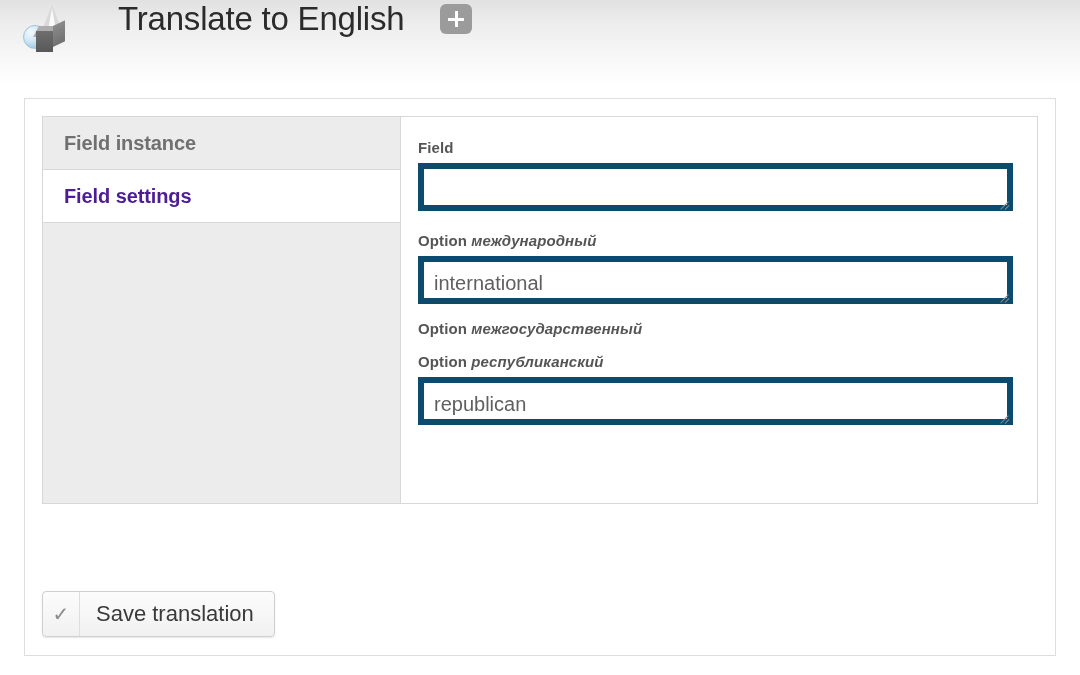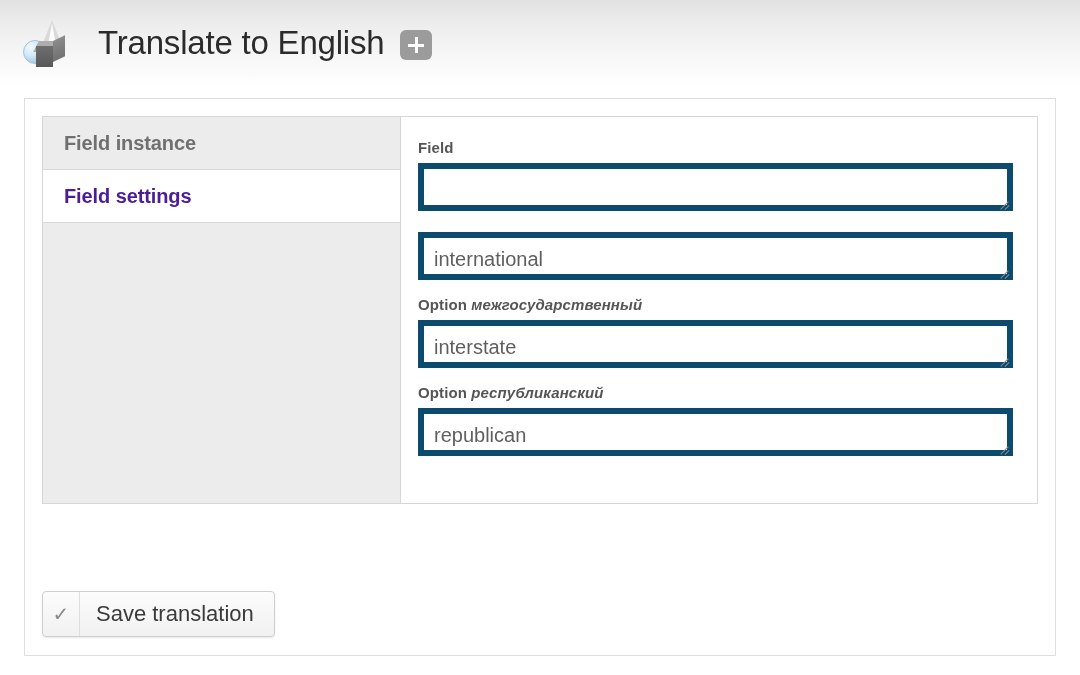--- a/index.html
+++ b/index.html
@@ -25,22 +25,22 @@
     width: 1080px; height: 86px;
     background: linear-gradient(to bottom, #e1e1e1 0%, #ededed 28%, #f7f7f7 66%, #ffffff 100%);
   }
 
   
   .header {
     position: absolute;
     left: 0; top: 0;
     width: 1080px; height: 86px;
     display: flex;
-    align-items: center;
     padding-left: 22px;
+    gap: 20px;
   }
 
   .shapes-icon {
     position: relative;
     width: 54px; height: 52px;
     flex: 0 0 auto;
     margin-top: 4px;
   }
   .shapes-icon .sphere {
     position: absolute;
@@ -310,41 +310,38 @@
         <div class="ta-wrap">
           <textarea class="field-textarea" placeholder="" style=""></textarea>
           <span class="resize-grip">
               <span></span>
               <span></span>
             </span>
         </div>
       </div>
 
       <div class="field-group">
+        <div class="field-label">
+          <span>Option</span>
+          <span class="term">международный</span>
+        </div>
         <div class="ta-wrap">
           <textarea class="field-textarea" placeholder="" style="">international</textarea>
           <span class="resize-grip">
               <span></span>
               <span></span>
             </span>
         </div>
       </div>
 
       <div class="field-group">
         <div class="field-label">
           <span>Option</span>
           <span class="term">межгосударственный</span>
         </div>
-        <div class="ta-wrap">
-          <textarea class="field-textarea" placeholder="" style="">interstate</textarea>
-          <span class="resize-grip">
-              <span></span>
-              <span></span>
-            </span>
-        </div>
       </div>
 
       <div class="field-group">
         <div class="field-label">
           <span>Option</span>
           <span class="term">республиканский</span>
         </div>
         <div class="ta-wrap">
           <textarea class="field-textarea" placeholder="" style="">republican</textarea>
           <span class="resize-grip">

